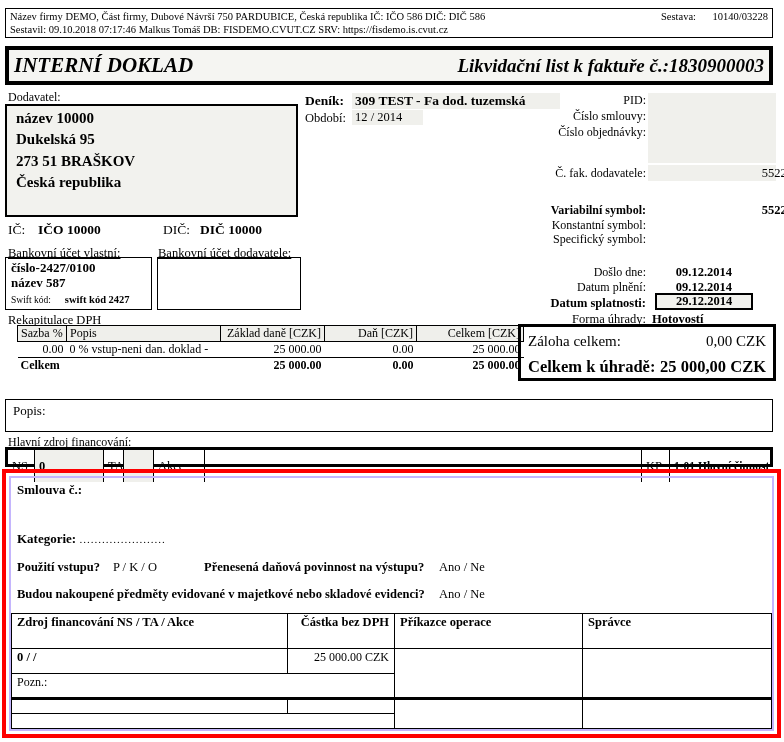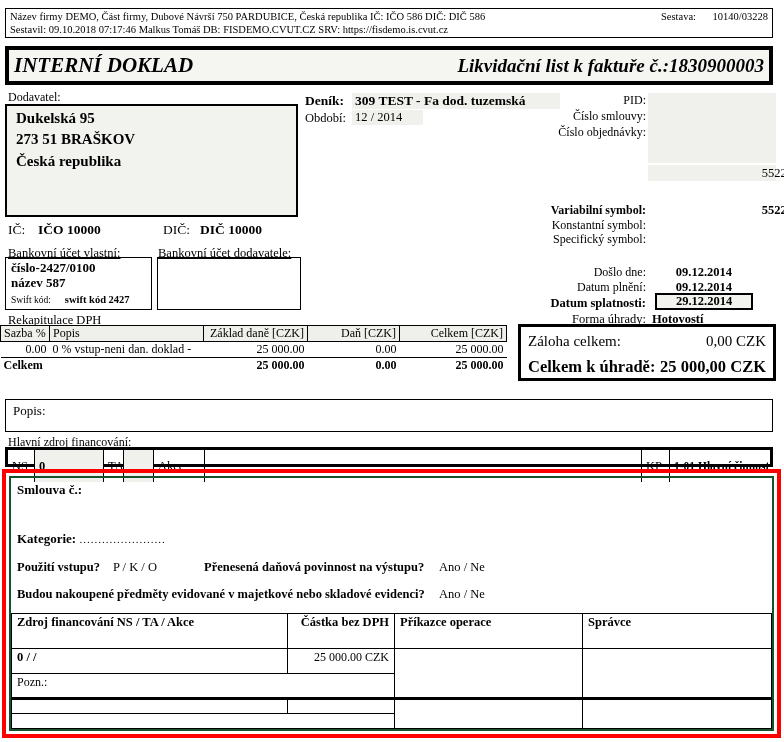--- a/index.html
+++ b/index.html
@@ -46,42 +46,42 @@
   .sup-bank { left:157px; top:257px; width:144px; height:53px; }
   .bank-line { font-weight:bold; font-size:13px; line-height:15px; white-space:nowrap; }
   .swift-row { margin-top:4px; display:flex; gap:14px; align-items:baseline; }
   .swift-lbl { font-size:9.5px; }
   .swift-val { font-size:10.5px; font-weight:bold; }
 
   .dval { position:absolute; left:640px; width:92px; text-align:right; font-weight:bold; font-size:12.5px; }
   .splat-box { position:absolute; left:655px; top:293px; width:98px; height:17px; border:2px solid #000;
                background:#f2f2ee; font-weight:bold; font-size:12.5px; text-align:center; line-height:13px; }
 
-  table.vat { position:absolute; left:0; top:325px; width:506px; border-collapse:collapse;
+  table.vat { position:absolute; left:17px; top:325px; width:506px; border-collapse:collapse;
               table-layout:fixed; font-size:12px; }
   table.vat td { padding:0 3px; height:14px; white-space:nowrap; overflow:hidden; }
   table.vat tr.vh td { background:#efefeb; border:1px solid #000; }
   table.vat tr.vr td { border-bottom:1px solid #000; }
   .ra { text-align:right; }
 
   .totals-box { left:518px; top:324px; width:258px; height:57px; border:3px solid #000; padding:2px 7px; }
   .trow1 { display:flex; justify-content:space-between; font-size:15px; line-height:25px; }
   .trow2 { display:flex; justify-content:space-between; font-size:16.5px; line-height:26px; font-weight:bold; }
 
   .popis-box { left:5px; top:399px; width:768px; height:33px; border:1px solid #000; padding:3px 7px; font-size:13px; }
 
   .ns-bar { left:5px; top:447px; width:768px; height:20px; border:3px solid #000; display:flex; align-items:stretch;
             font-size:12.5px; line-height:13px; }
   .nscell { border-right:1px solid #000; padding:16px 4px; display:flex; align-items:center; white-space:nowrap; }
   .nsgray { background:#f0f0ec; }
   .nslong { flex:1; border-right:1px solid #000; }
   .kpval { font-weight:bold; font-size:11.5px; width:100px; border-right:none; }
 
   .red-box { left:2px; top:469px; width:779px; height:269px; border:4px solid #fe0000; }
-  .red-inner { position:absolute; left:3px; right:3px; top:3px; bottom:3px; border:2px solid #14532d; }
+  .red-inner { position:absolute; left:3px; right:3px; top:3px; bottom:3px; border:2px solid #c4b5fd; }
   .dots { font-weight:normal; font-size:11px; letter-spacing:1px; }
 
   table.liq { position:absolute; left:0; right:0; bottom:0; width:100%;
               border-collapse:collapse; table-layout:fixed; font-size:12.5px; }
   table.liq td { border:1px solid #000; padding:1px 5px; vertical-align:top; white-space:nowrap; overflow:hidden; }
   table.liq tr.lh td { height:35px; font-weight:bold; }
   table.liq td.span2 { border-bottom:3px solid #000; }
   .h25 { height:25px; } .h15 { height:15px; }
 </style>
 </head>
@@ -102,20 +102,21 @@
     </div>
   </div>
 
   <div class="title-bar">
     <span class="title-left">INTERNÍ DOKLAD</span>
     <span class="title-right">Likvidační list k faktuře č.:1830900003</span>
   </div>
 
   <div class="abs lbl12" style="left:8px; top:90px;">Dodavatel:</div>
   <div class="abs supplier-box">
+    <div>název 10000</div>
     <div>Dukelská 95</div>
     <div>273 51 BRAŠKOV</div>
     <div>Česká republika</div>
   </div>
   <div class="abs icdic" style="left:8px; width:300px;">
     <span class="abs" style="left:0;">IČ:</span>
     <span class="abs b" style="left:30px;">IČO 10000</span>
     <span class="abs" style="left:155px;">DIČ:</span>
     <span class="abs b" style="left:192px;">DIČ 10000</span>
   </div>
@@ -124,20 +125,21 @@
   <span class="abs denik-val" style="left:352px; top:93px;">309 TEST - Fa dod. tuzemská</span>
   <span class="abs lbl125" style="left:305px; top:111px;">Období:</span>
   <span class="abs obdobi-val" style="left:352px; top:110px;">12 / 2014</span>
 
   <div class="gray-block"></div>
   <div class="rlabel" style="top:93px;">PID:</div>
   <div class="rlabel" style="top:109px;">Číslo smlouvy:</div>
   <div class="rlabel" style="top:125px;">Číslo objednávky:</div>
 
   <div class="gray-strip"></div>
+  <div class="rlabel" style="top:166px;">Č. fak. dodavatele:</div>
   <div class="rval" style="top:166px;">552255255</div>
 
   <div class="rlabel b" style="top:203px;">Variabilní symbol:</div>
   <div class="rval b" style="top:203px;">552255255</div>
   <div class="rlabel" style="top:218px;">Konstantní symbol:</div>
   <div class="rval" style="top:218px;">308</div>
   <div class="rlabel" style="top:232px;">Specifický symbol:</div>
 
   <div class="abs lbl125" style="left:8px; top:246px; text-decoration:underline;">Bankovní účet vlastní:</div>
   <div class="abs lbl125" style="left:158px; top:246px; text-decoration:underline;">Bankovní účet dodavatele:</div>

